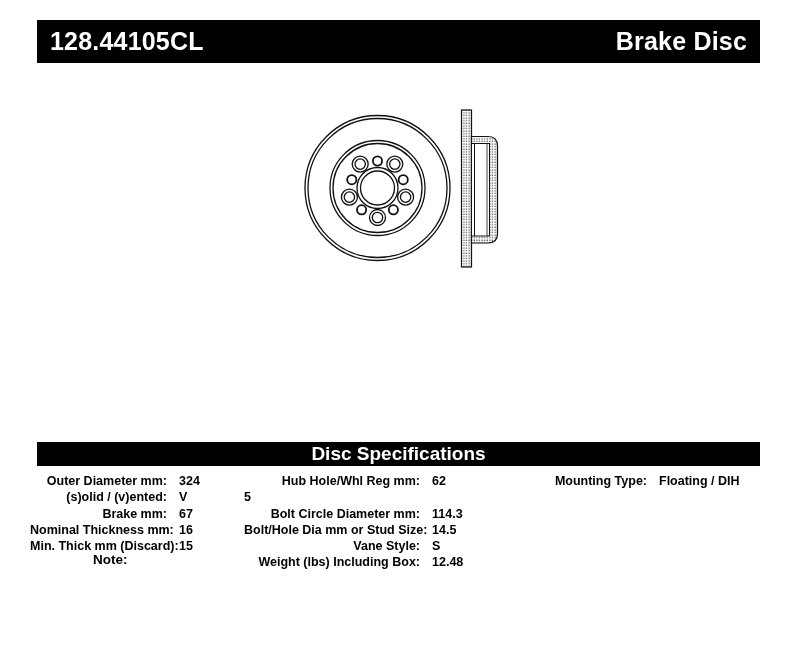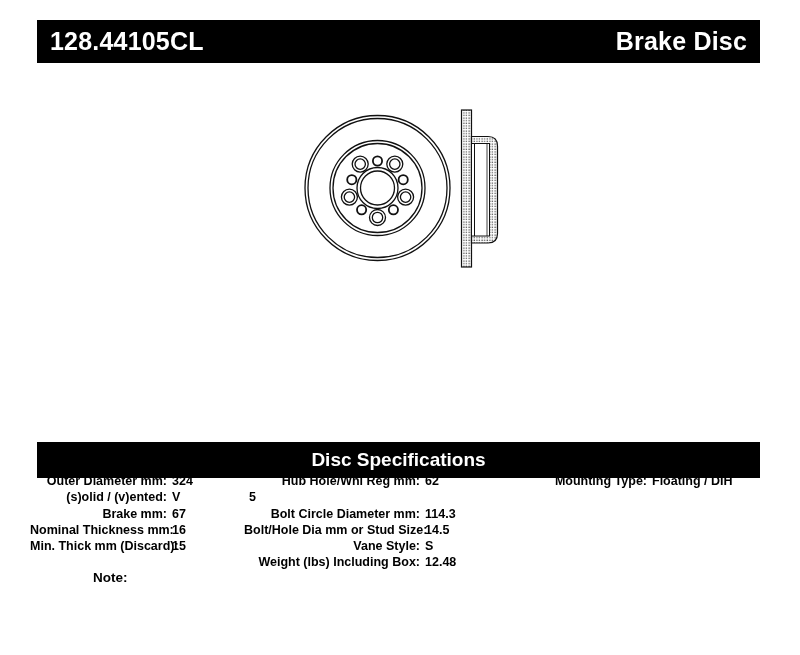--- a/index.html
+++ b/index.html
@@ -2,31 +2,31 @@
 <html><head>
 <meta charset="utf-8">
 <style>
   html,body{margin:0;padding:0;background:#fff;}
   .page{position:relative;width:800px;height:655px;background:#ffffff;overflow:hidden;
         font-family:"Liberation Sans",sans-serif;color:#000;}
   .topbar{position:absolute;left:37px;top:20px;width:723px;height:43px;background:#000;
           color:#fff;display:flex;justify-content:space-between;align-items:center;
           padding:0 13px;box-sizing:border-box;font-size:25px;font-weight:bold;letter-spacing:0.2px;}
   .drawing{position:absolute;left:300px;top:100px;width:205px;height:175px;}
-  .specbar{position:absolute;left:37px;top:442px;width:723px;height:36px;background:#000;
+  .specbar{position:absolute;left:37px;top:442px;width:723px;height:24px;background:#000;
            color:#fff;display:flex;align-items:center;justify-content:center;
            font-size:19px;font-weight:bold;}
   .col{position:absolute;top:473px;font-size:12.5px;font-weight:bold;}
-  .spec-row{display:flex;line-height:16.3px;white-space:nowrap;}
+  .spec-row{display:flex;line-height:16.3px;white-space:nowrap;gap:12px;}
   .spec-label{display:inline-block;text-align:right;}
-  .spec-value{margin-left:5px;}
+  .spec-value{}
   .col-left{left:30px;}   .col-left  .spec-label{width:137px;}
   .col-middle{left:244px;}.col-middle .spec-label{width:176px;}
   .col-right{left:495px;} .col-right .spec-label{width:152px;}
-  .note{position:absolute;left:93px;top:570px;font-size:13.5px;font-weight:bold;}
+  .note{position:absolute;left:93px;top:552px;font-size:13.5px;font-weight:bold;}
 </style>
 </head>
 <body>
 
 <div class="page">
 
   <div class="topbar">
     <span>128.44105CL</span>
     <span>Brake Disc</span>
   </div>

